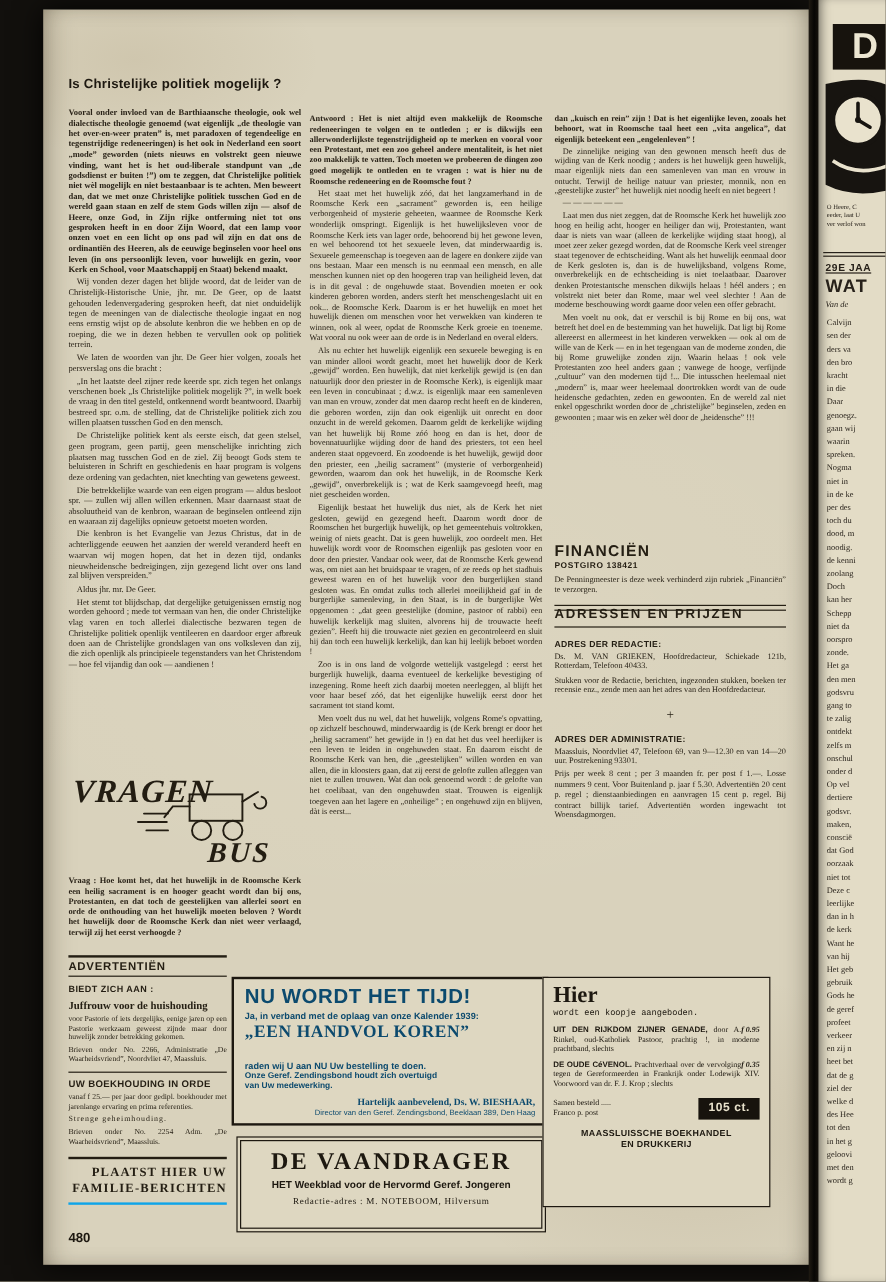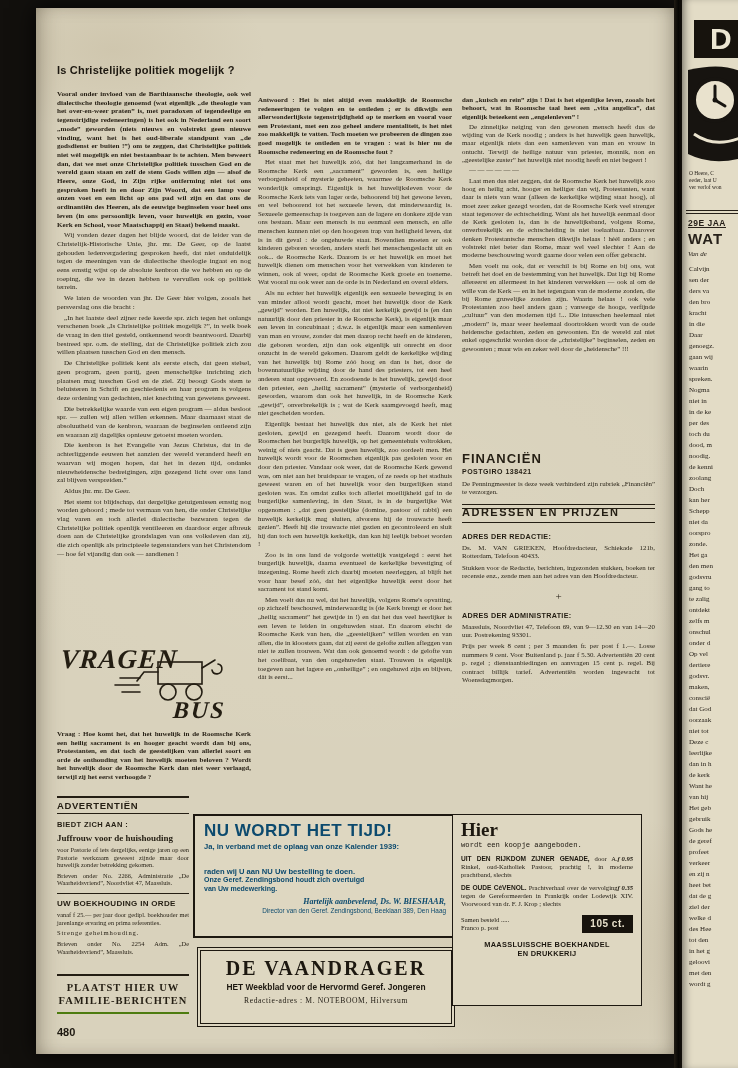--- a/index.html
+++ b/index.html
@@ -54,38 +54,38 @@
     font:bold 9.5px/11px "Liberation Sans",sans-serif;letter-spacing:.6px;
     border-top:2px solid #241e13;border-bottom:1px solid #241e13;padding:2px 0 2px 0;
   }
   .ads-sub{font:bold 7.5px/9px "Liberation Sans",sans-serif;margin-top:6px;letter-spacing:.4px;}
   .ad1-title{font:bold 9px/10px "Liberation Serif",serif;margin-top:4px;}
   .ads-body{font-size:6.4px;line-height:7.6px;text-align:justify;margin:3px 0 0 0;}
   .ads-note{font-size:6.6px;line-height:8px;margin:3px 0 0 0;letter-spacing:.8px;}
   .ads-rule{border-top:1px solid #241e13;margin:6px 0 5px 0;}
   .ad2-title{font:bold 8px/9px "Liberation Sans",sans-serif;letter-spacing:.3px;}
   .fam-box{
-    margin-top:19px;border-top:2px solid #241e13;border-bottom:2px solid #4d7c0f;
-    padding:5px 0;text-align:center;
+    margin-top:9px;border-top:2px solid #241e13;border-bottom:2px solid #0ea5e9;
+    padding:5px 0;text-align:right;
     font:bold 10.5px/13px "Liberation Serif",serif;letter-spacing:1px;
   }
   .pageno{position:absolute;left:21px;top:1018px;font:bold 11px/12px "Liberation Sans",sans-serif;color:#1d1810;}
 
   
   .nu-ad{
     position:absolute;left:157px;top:806px;width:264px;height:124px;
     border:2.5px solid #1d1810;background:#ded7c1;padding:6px 9px;box-sizing:border-box;
     font-family:"Liberation Sans",sans-serif;color:#0c4a6e;
   }
   .nu-title{font-weight:bold;font-size:17px;line-height:18px;letter-spacing:.5px;}
   .nu-l1{font-weight:bold;font-size:7.6px;line-height:9px;margin-top:2px;}
   .nu-prod{font-family:"Liberation Serif",serif;font-weight:bold;font-size:14.5px;line-height:16px;letter-spacing:.5px;margin-top:1px;}
   .nu-l2{font-weight:bold;font-size:7.6px;line-height:9px;margin-top:16px;}
   .nu-l3{font-weight:bold;font-size:7px;line-height:8.5px;}
-  .nu-s1{font-family:"Liberation Serif",serif;font-style:italic;font-weight:bold;font-size:8px;text-align:right;margin-top:4px;}
+  .nu-s1{font-family:"Liberation Serif",serif;font-weight:bold;font-size:8px;text-align:right;margin-top:4px;}
   .nu-s2{font-size:6.4px;text-align:right;margin-top:1px;}
 
   
   .vaan-ad{
     position:absolute;left:164px;top:942px;width:252px;height:74px;box-sizing:border-box;
     border:1px solid #1d1810;box-shadow:0 0 0 2px #ded7c1,0 0 0 3px #1d1810;
     background:#ded7c1;text-align:center;padding-top:7px;color:#1d1810;
   }
   .vaan-title{font:bold 20px/21px "Liberation Serif",serif;letter-spacing:2px;}
   .vaan-sub{font:bold 8.4px/10px "Liberation Sans",sans-serif;margin-top:3px;}
@@ -204,20 +204,21 @@
         <p>Het staat met het huwelijk zóó, dat het langzamerhand in de Roomsche Kerk een „sacrament” geworden is, een heilige verborgenheid of mysterie geheeten, waarmee de Roomsche Kerk wonderlijk omspringt. Eigenlijk is het huwelijksleven voor de Roomsche Kerk iets van lager orde, behoorend bij het gewone leven, en wel behoorend tot het sexueele leven, dat minderwaardig is. Sexueele gemeenschap is toegeven aan de lagere en donkere zijde van ons bestaan. Maar een mensch is nu eenmaal een mensch, en alle menschen kunnen niet op den hoogeren trap van heiligheid leven, dat is in dit geval : de ongehuwde staat. Bovendien moeten er ook kinderen geboren worden, anders sterft het menschengeslacht uit en ook... de Roomsche Kerk. Daarom is er het huwelijk en moet het huwelijk dienen om menschen voor het verwekken van kinderen te winnen, ook al weer, opdat de Roomsche Kerk groeie en toeneme. Wat vooral nu ook weer aan de orde is in Nederland en overal elders.</p>
         <p>Als nu echter het huwelijk eigenlijk een sexueele beweging is en van minder allooi wordt geacht, moet het huwelijk door de Kerk „gewijd” worden. Een huwelijk, dat niet kerkelijk gewijd is (en dan natuurlijk door den priester in de Roomsche Kerk), is eigenlijk maar een leven in concubinaat ; d.w.z. is eigenlijk maar een samenleven van man en vrouw, zonder dat men daarop recht heeft en de kinderen, die geboren worden, zijn dan ook eigenlijk uit onrecht en door onzucht in de wereld gekomen. Daarom geldt de kerkelijke wijding van het huwelijk bij Rome zóó hoog en dan is het, door de bovennatuurlijke wijding door de hand des priesters, tot een heel anderen staat opgevoerd. En zoodoende is het huwelijk, gewijd door den priester, een „heilig sacrament” (mysterie of verborgenheid) geworden, waarom dan ook het huwelijk, in de Roomsche Kerk „gewijd”, onverbrekelijk is ; wat de Kerk saamgevoegd heeft, mag niet gescheiden worden.</p>
         <p>Eigenlijk bestaat het huwelijk dus niet, als de Kerk het niet gesloten, gewijd en gezegend heeft. Daarom wordt door de Roomschen het burgerlijk huwelijk, op het gemeentehuis voltrokken, weinig of niets geacht. Dat is geen huwelijk, zoo oordeelt men. Het huwelijk wordt voor de Roomschen eigenlijk pas gesloten voor en door den priester. Vandaar ook weer, dat de Roomsche Kerk gewend was, om niet aan het bruidspaar te vragen, of ze reeds op het stadhuis geweest waren en of het huwelijk voor den burgerlijken stand gesloten was. En omdat zulks toch allerlei moeilijkheid gaf in de burgerlijke samenleving, in den Staat, is in de burgerlijke Wet opgenomen : „dat geen geestelijke (domine, pastoor of rabbi) een huwelijk kerkelijk mag sluiten, alvorens hij de trouwacte heeft gezien”. Heeft hij die trouwacte niet gezien en gecontroleerd en sluit hij dan toch een huwelijk kerkelijk, dan kan hij leelijk beboet worden !</p>
         <p>Zoo is in ons land de volgorde wettelijk vastgelegd : eerst het burgerlijk huwelijk, daarna eventueel de kerkelijke bevestiging of inzegening. Rome heeft zich daarbij moeten neerleggen, al blijft het voor haar besef zóó, dat het eigenlijke huwelijk eerst door het sacrament tot stand komt.</p>
         <p>Men voelt dus nu wel, dat het huwelijk, volgens Rome's opvatting, op zichzelf beschouwd, minderwaardig is (de Kerk brengt er door het „heilig sacrament” het gewijde in !) en dat het dus veel heerlijker is een leven te leiden in ongehuwden staat. En daarom eischt de Roomsche Kerk van hen, die „geestelijken” willen worden en van allen, die in kloosters gaan, dat zij eerst de gelofte zullen afleggen van niet te zullen trouwen. Wat dan ook genoemd wordt : de gelofte van het coelibaat, van den ongehuwden staat. Trouwen is eigenlijk toegeven aan het lagere en „onheilige” ; en ongehuwd zijn en blijven, dàt is eerst...</p>
       </div>
 
     <div class="nu-ad">
       <div class="nu-title">NU WORDT HET TIJD!</div>
       <div class="nu-l1">Ja, in verband met de oplaag van onze Kalender 1939:</div>
+      <div class="nu-prod">„EEN HANDVOL KOREN”</div>
       <div class="nu-l2">raden wij U aan NU Uw bestelling te doen.</div>
       <div class="nu-l3">Onze Geref. Zendingsbond houdt zich overtuigd</div>
       <div class="nu-l3">van Uw medewerking.</div>
       <div class="nu-s1">Hartelijk aanbevelend, Ds. W. BIESHAAR,</div>
       <div class="nu-s2">Director van den Geref. Zendingsbond, Beeklaan 389, Den Haag</div>
     </div>
 
     <div class="vaan-ad">
       <div class="vaan-title">DE VAANDRAGER</div>
       <div class="vaan-sub">HET Weekblad voor de Hervormd Geref. Jongeren</div>

